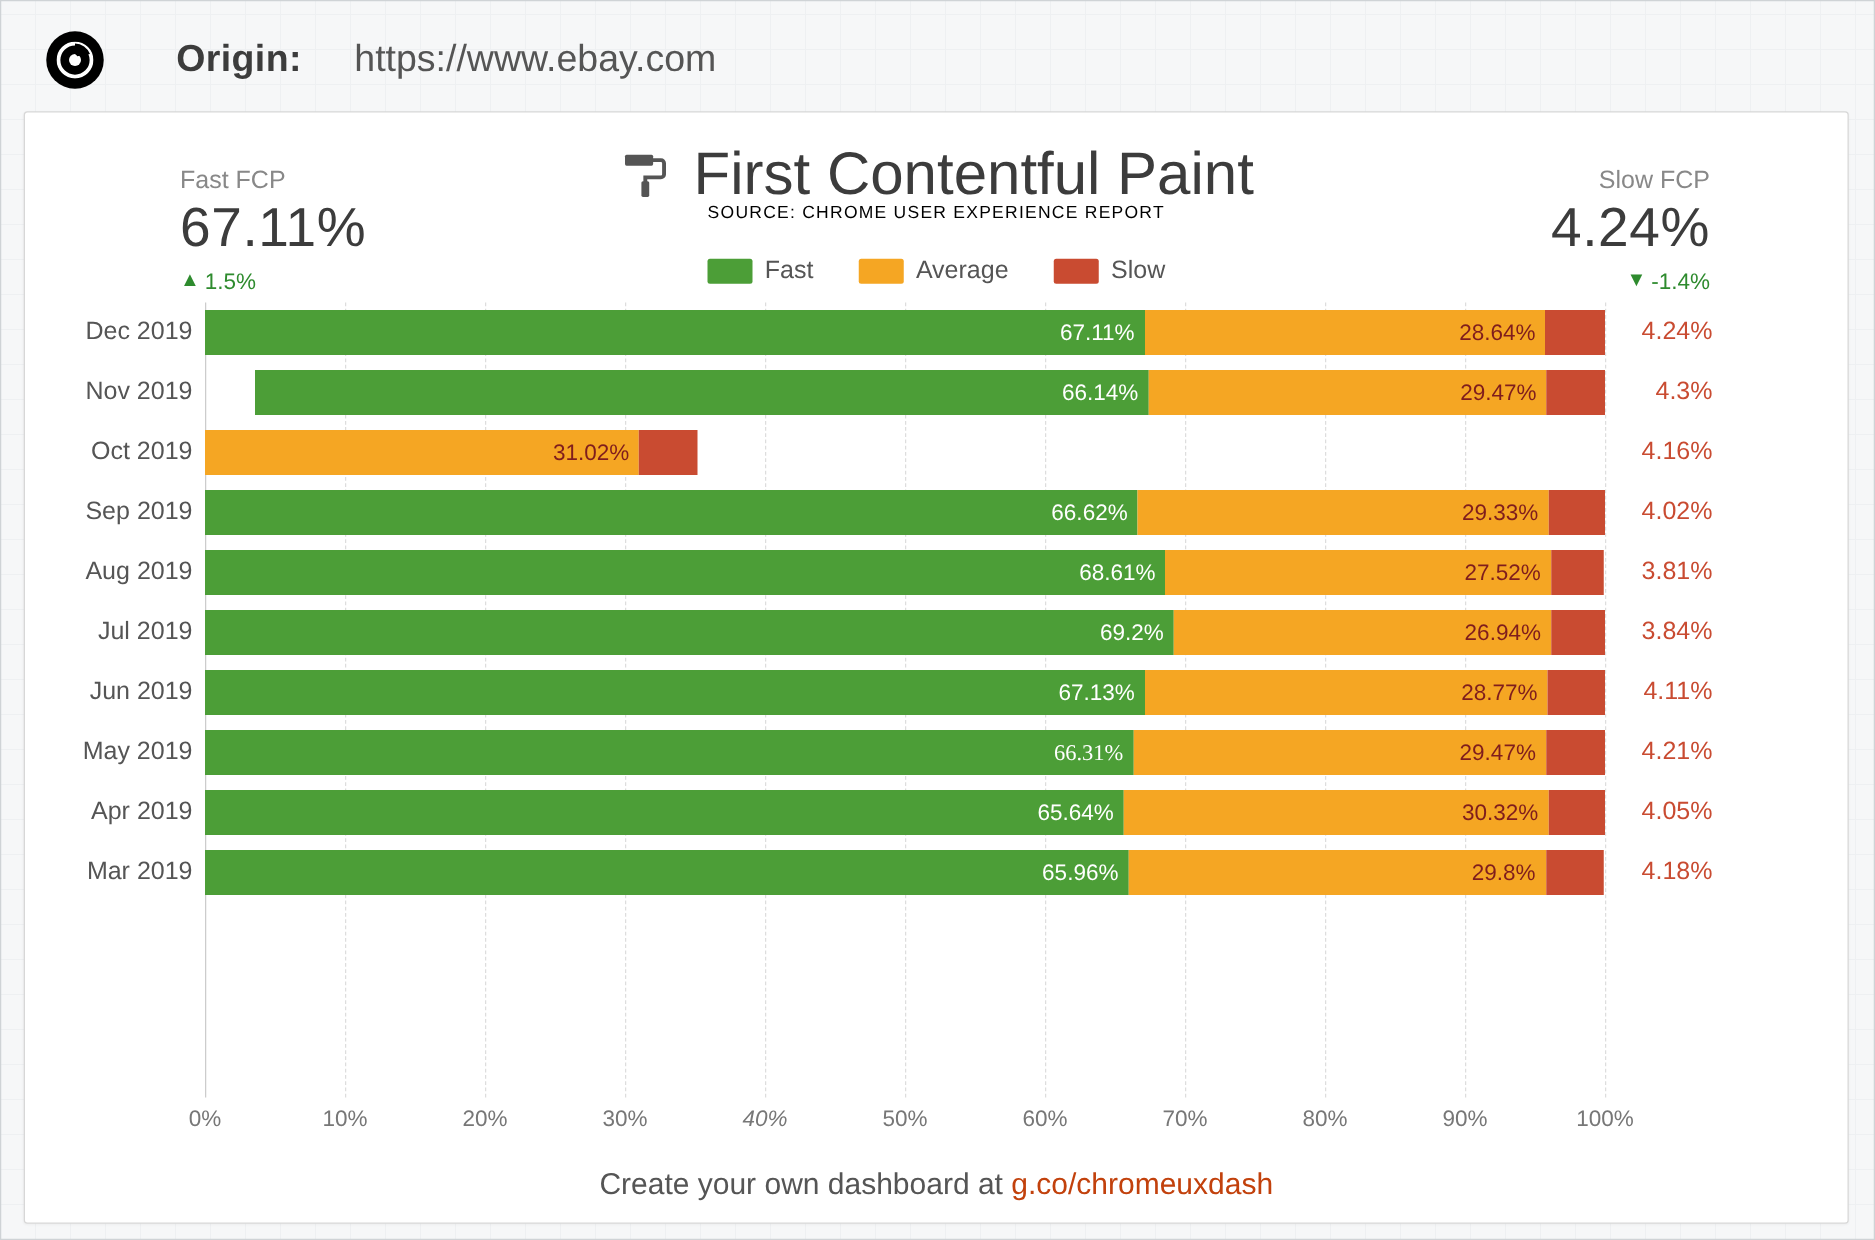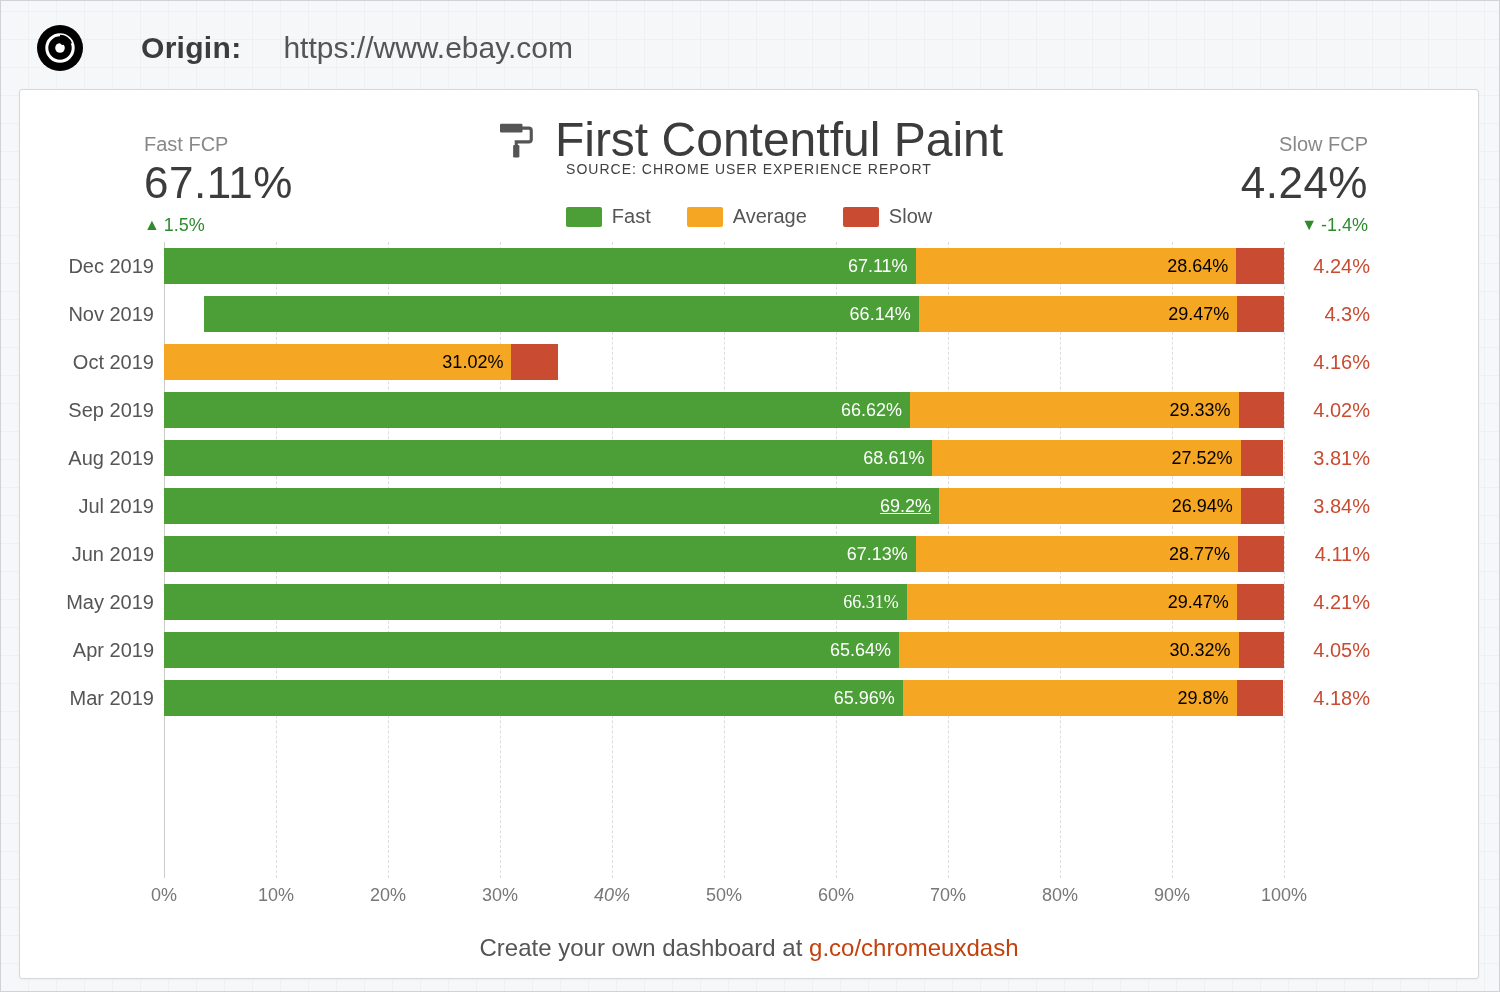--- a/index.html
+++ b/index.html
@@ -66,21 +66,21 @@
   .title-row .icon { color: #555; }
   .title-text {
     font-size: 48px;
     font-weight: 400;
     color: #3c3c3c;
   }
   .subtitle {
     text-align: center;
     font-size: 14px;
     letter-spacing: 1px;
-    color: #404040;
+    color: #000000;
     text-transform: uppercase;
     margin-top: -6px;
   }
 
   .kpis {
     display: flex;
     justify-content: space-between;
     align-items: flex-start;
     padding: 0 86px 0 100px;
     margin-top: -44px;
@@ -148,21 +148,21 @@
     align-items: stretch;
     height: 100%;
     width: 100%;
   }
   .seg {
     display: flex; align-items: center; justify-content: flex-end;
     color: #fff; font-size: 18px; padding-right: 8px;
     white-space: nowrap;
   }
   .seg.fast { background: var(--green); }
-  .seg.avg  { background: var(--orange); color:#000000;}
+  .seg.avg  { background: var(--orange); color:#7f1d1d;}
   .seg.slow { background: var(--red-bar); }
   .ext-label {
     position: absolute; right: -86px; top: 50%; transform: translateY(-50%);
     color: #c94b31; font-size: 20px;
   }
 
   .footer {
     text-align: center;
     font-size: 24px;
     color: #555;
@@ -304,21 +304,21 @@
             <div class="bar">
               <div class="seg fast" style="width: 68.61%;">68.61%</div>
               <div class="seg avg" style="width: 27.52%;">27.52%</div>
               <div class="seg slow" style="width: 3.81%;"></div>
             </div>
             <div class="ext-label">3.81%</div>
           </div>
           <div class="row">
             <div class="row-label">Jul 2019</div>
             <div class="bar">
-              <div class="seg fast" style="width: 69.2%; text-decoration: underline;">69.2%</div>
+              <div class="seg fast" style="width: 69.2%;">69.2%</div>
               <div class="seg avg" style="width: 26.94%;">26.94%</div>
               <div class="seg slow" style="width: 3.84%;"></div>
             </div>
             <div class="ext-label">3.84%</div>
           </div>
           <div class="row">
             <div class="row-label">Jun 2019</div>
             <div class="bar">
               <div class="seg fast" style="width: 67.13%;">67.13%</div>
               <div class="seg avg" style="width: 28.77%;">28.77%</div>

